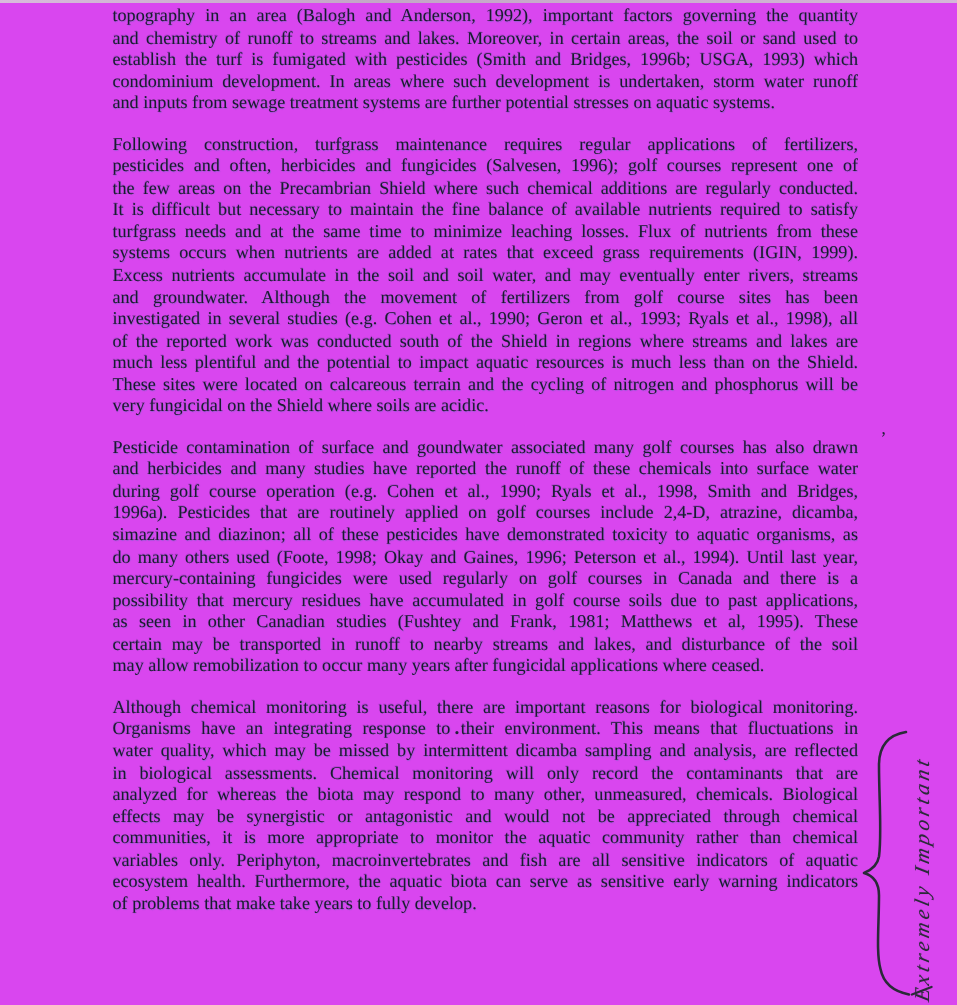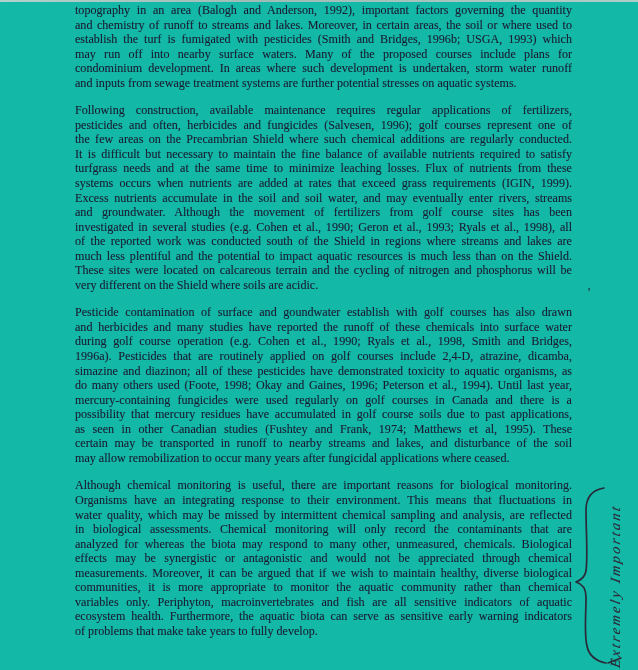--- a/index.html
+++ b/index.html
@@ -5,21 +5,21 @@
   html, body { margin: 0; padding: 0; }
   body {
     width: 638px; height: 670px;
     background: #fdfdfb;
     overflow: hidden;
     position: relative;
     font-family: "Liberation Serif", serif;
   }
   .page {
     position: absolute; inset: 0;
-    background: #14b8a6;
+    background: #d946ef;
   }
   .scan-edge-top {
     position: absolute; top: 0; left: 0;
     width: 100%; height: 2px;
     background: linear-gradient(to right, #d8d8d6, #bdbdbb 40%, #d3d3d1);
     opacity: .8;
   }
   .text-column {
     position: absolute;
     left: 75px; top: 3px;
@@ -76,62 +76,60 @@
 </head>
 <body>
 
 <div class="page">
 
   <div class="scan-edge-top"></div>
 
   <div class="text-column">
       <div class="para">
         <div class="line">topography in an area (Balogh and Anderson, 1992), important factors governing the quantity</div>
-        <div class="line">and chemistry of runoff to streams and lakes.  Moreover, in certain areas, the soil or where used to</div>
+        <div class="line">and chemistry of runoff to streams and lakes.  Moreover, in certain areas, the soil or sand used to</div>
         <div class="line">establish the turf is fumigated with pesticides (Smith and Bridges, 1996b; USGA, 1993) which</div>
-        <div class="line">may run off into nearby surface waters. Many of the proposed courses include plans for</div>
         <div class="line">condominium development.  In areas where such development is undertaken, storm water runoff</div>
         <div class="line last">and inputs from sewage treatment systems are further potential stresses on aquatic systems.</div>
       </div>
       <div class="para">
-        <div class="line">Following construction, available maintenance requires regular applications of fertilizers,</div>
+        <div class="line">Following construction, turfgrass maintenance requires regular applications of fertilizers,</div>
         <div class="line">pesticides and often, herbicides and fungicides (Salvesen, 1996); golf courses represent one of</div>
         <div class="line">the few areas on the Precambrian Shield where such chemical additions are regularly conducted.</div>
         <div class="line">It is difficult but necessary to maintain the fine balance of available nutrients required to satisfy</div>
         <div class="line">turfgrass needs and at the same time to minimize leaching losses.  Flux of nutrients from these</div>
         <div class="line">systems occurs when nutrients are added at rates that exceed grass requirements (IGIN, 1999).</div>
         <div class="line">Excess nutrients accumulate in the soil and soil water, and may eventually enter rivers, streams</div>
         <div class="line">and groundwater.  Although the movement of fertilizers from golf course sites has been</div>
         <div class="line">investigated in several studies (e.g. Cohen et al., 1990; Geron et al., 1993; Ryals et al., 1998), all</div>
         <div class="line">of the reported work was conducted south of the Shield in regions where streams and lakes are</div>
         <div class="line">much less plentiful and the potential to impact aquatic resources is much less than on the Shield.</div>
         <div class="line">These sites were located on calcareous terrain and the cycling of nitrogen and phosphorus will be</div>
-        <div class="line last">very different on the Shield where soils are acidic.</div>
+        <div class="line last">very fungicidal on the Shield where soils are acidic.</div>
       </div>
       <div class="para">
-        <div class="line">Pesticide contamination of surface and goundwater establish with golf courses has also drawn</div>
+        <div class="line">Pesticide contamination of surface and goundwater associated many golf courses has also drawn</div>
         <div class="line">and herbicides and many studies have reported the runoff of these chemicals into surface water</div>
         <div class="line">during golf course operation (e.g. Cohen et al., 1990; Ryals et al., 1998, Smith and Bridges,</div>
         <div class="line">1996a).  Pesticides that are routinely applied on golf courses include 2,4-D, atrazine, dicamba,</div>
         <div class="line">simazine and diazinon; all of these pesticides have demonstrated toxicity to aquatic organisms, as</div>
         <div class="line">do many others used (Foote, 1998; Okay and Gaines, 1996; Peterson et al., 1994). Until last year,</div>
         <div class="line">mercury-containing fungicides were used regularly on golf courses in Canada and there is a</div>
         <div class="line">possibility that mercury residues have accumulated in golf course soils due to past applications,</div>
-        <div class="line">as seen in other Canadian studies (Fushtey and Frank, 1974; Matthews et al, 1995). These</div>
+        <div class="line">as seen in other Canadian studies (Fushtey and Frank, 1981; Matthews et al, 1995). These</div>
         <div class="line">certain may be transported in runoff to nearby streams and lakes, and disturbance of the soil</div>
         <div class="line last">may allow remobilization to occur many years after fungicidal applications where ceased.</div>
       </div>
       <div class="para">
         <div class="line">Although chemical monitoring is useful, there are important reasons for biological monitoring.</div>
         <div class="line">Organisms have an integrating response to their environment. This means that fluctuations in</div>
-        <div class="line">water quality, which may be missed by intermittent chemical sampling and analysis, are reflected</div>
+        <div class="line">water quality, which may be missed by intermittent dicamba sampling and analysis, are reflected</div>
         <div class="line">in biological assessments. Chemical monitoring will only record the contaminants that are</div>
         <div class="line">analyzed for whereas the biota may respond to many other, unmeasured, chemicals. Biological</div>
         <div class="line">effects may be synergistic or antagonistic and would not be appreciated through chemical</div>
-        <div class="line">measurements. Moreover, it can be argued that if we wish to maintain healthy, diverse biological</div>
         <div class="line">communities, it is more appropriate to monitor the aquatic community rather than chemical</div>
         <div class="line">variables only.  Periphyton, macroinvertebrates and fish are all sensitive indicators of aquatic</div>
         <div class="line">ecosystem health.  Furthermore, the aquatic biota can serve as sensitive early warning indicators</div>
         <div class="line last">of problems that make take years to fully develop.</div>
       </div>
     </div>
 
   <svg class="annotation-brace" viewBox="0 0 72 188" xmlns="http://www.w3.org/2000/svg">
     <path d="M46,5
              C34,7 28,14 28,27

